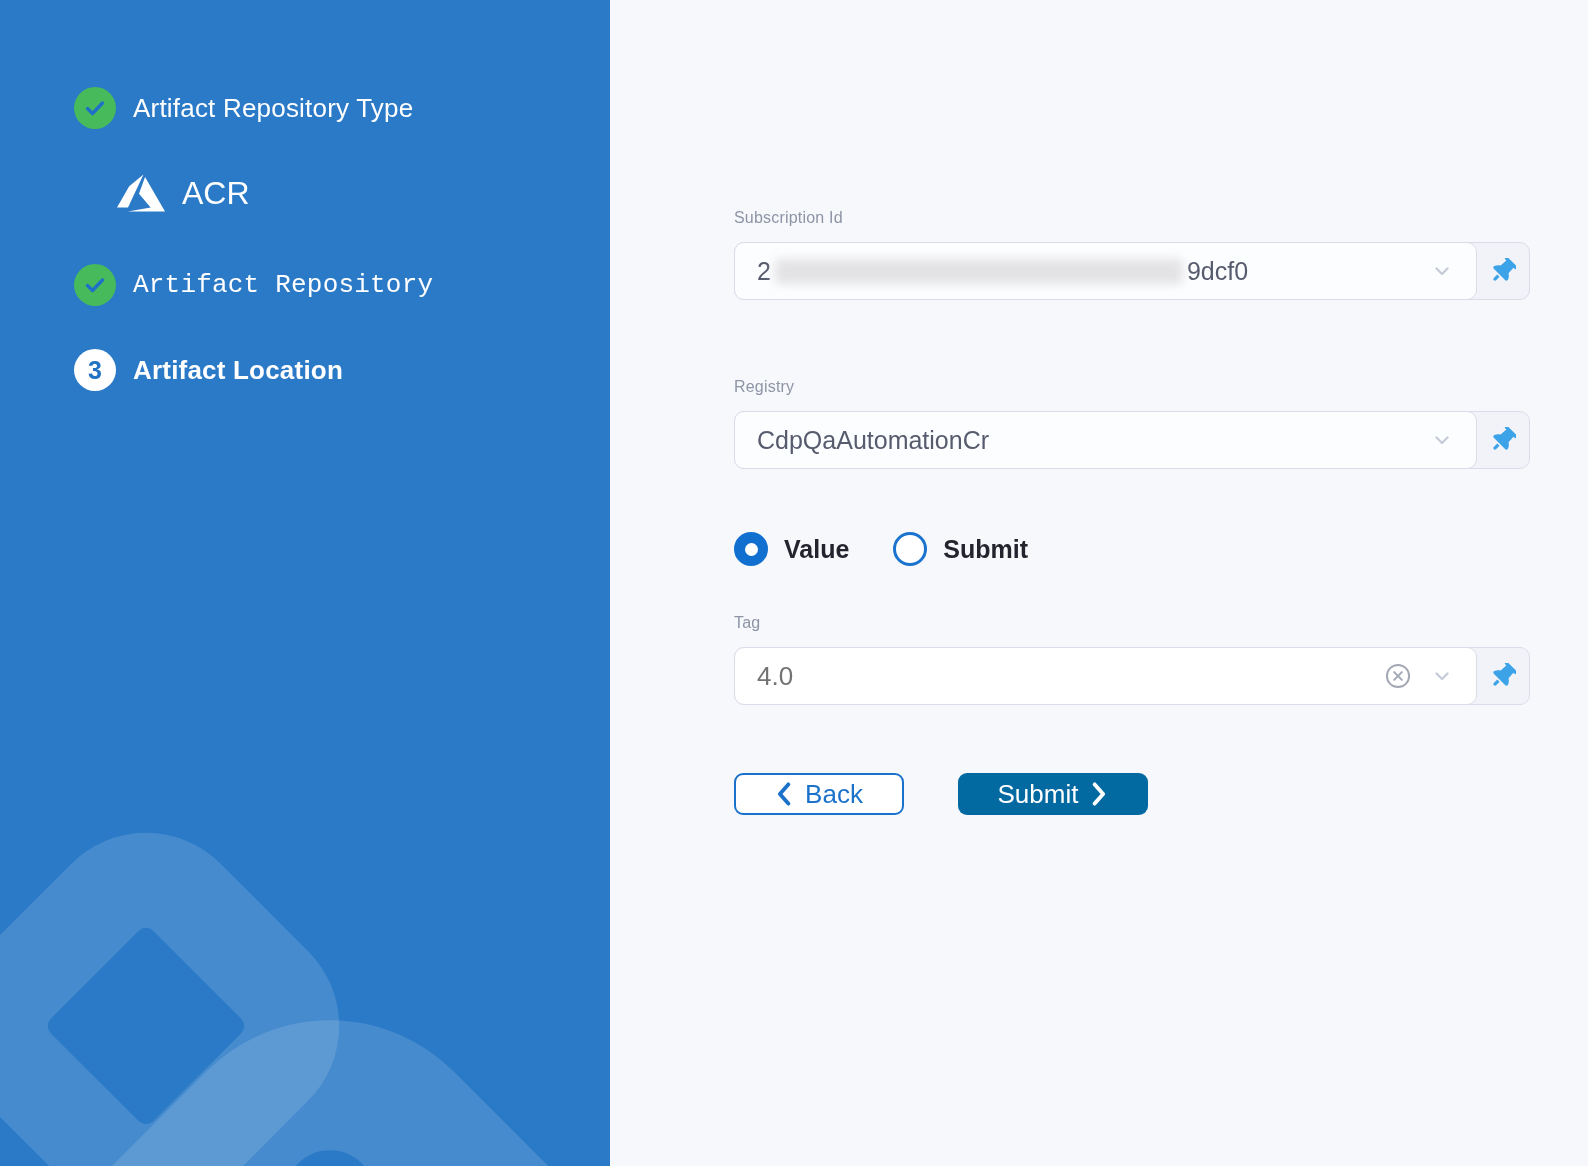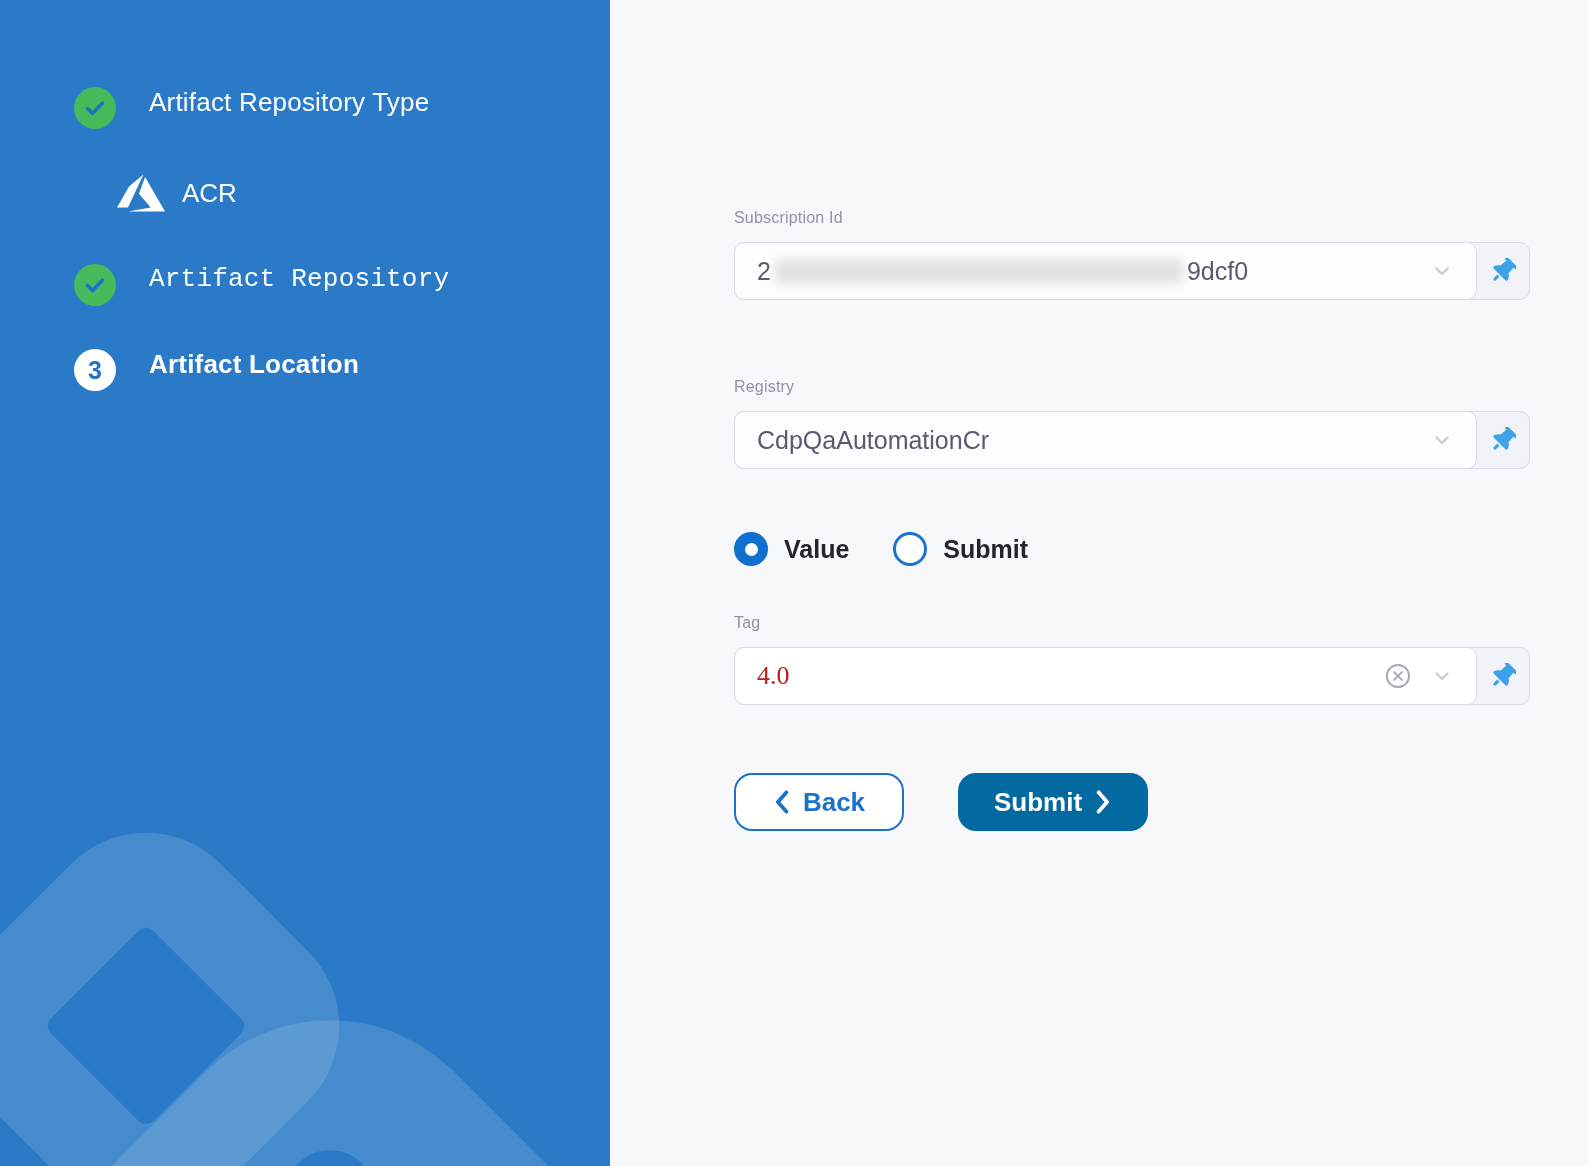--- a/index.html
+++ b/index.html
@@ -14,32 +14,32 @@
   
   .sidebar {
     position: relative;
     width: 610px; height: 1166px;
     background: #2b7ac7;
     flex: 0 0 610px;
     padding: 87px 0 0 74px;
     overflow: hidden;
   }
   .watermark { position: absolute; left: 0; bottom: 0; pointer-events: none; }
-  .step-row { display: flex; position: relative; z-index: 1; gap: 16px; }
+  .step-row { display: flex; align-items: center; position: relative; z-index: 1; }
   .step-circle {
     width: 42px; height: 42px; border-radius: 50%;
     display: flex; align-items: center; justify-content: center;
     flex: 0 0 42px;
   }
   .step-circle.done { background: #47ba5b; }
   .step-circle.active { background: #ffffff; color: #2273c4; font-weight: 700; font-size: 25px; }
   .step-label { color: #ffffff; font-size: 26px; font-weight: 500; margin-left: 17px; letter-spacing: 0.2px; }
   .step-label.bold { font-weight: 700; }
   .substep-row { display: flex; align-items: center; margin: 40px 0 0 40px; position: relative; z-index: 1; }
-  .substep-label { color: #ffffff; font-size: 26px; margin-left: 14px; }
+  .substep-label { color: #ffffff; font-size: 32px; margin-left: 14px; }
   .mt-step2 { margin-top: 47px; font-family: Liberation Mono, monospace; }
   .mt-step3 { margin-top: 43px; }
 
   
   .main {
     flex: 1; background: #f6f8fb;
     padding: 97px 58px 0 124px;
   }
   .page-title {
     font-size: 44px; font-weight: 700; color: #191a23;
@@ -80,22 +80,22 @@
   }
   .clear-btn { margin-right: 18px; }
   .pin-cell {
     flex: 0 0 52px;
     display: flex; align-items: center; justify-content: center;
     background: transparent; border: none; cursor: pointer;
     border-radius: 0 10px 10px 0;
   }
   .tag-input {
     flex: 1; border: none; outline: none; background: transparent;
-    font-family: Liberation Serif, serif;
-    font-size: 26px; color: #b91c1c;
+    font-family: Liberation Sans, sans-serif;
+    font-size: 26px; color: #737373;
   }
 
   
   .radio-row { display: flex; align-items: center; margin: -15px 0 48px 0; }
   .radio-item { display: flex; align-items: center; margin-right: 44px; cursor: pointer; }
   .radio-dot {
     width: 34px; height: 34px; border-radius: 50%;
     border: 3px solid #1a73ce; background: #ffffff;
     display: flex; align-items: center; justify-content: center;
   }
@@ -104,24 +104,24 @@
     content: ""; width: 13px; height: 13px; border-radius: 50%; background: #ffffff;
   }
   .radio-label { font-size: 25px; color: #23242e; margin-left: 16px; font-weight: bold; }
 
   
   .field-group.tag { margin-bottom: 0; }
 
   
   .button-row { display: flex; align-items: center; margin-top: 68px; }
   .btn {
-    height: 58px; border-radius: 18px;
+    height: 42px; border-radius: 9px;
     display: inline-flex; align-items: center; justify-content: center;
     font-family: "Liberation Sans", sans-serif;
-    font-size: 26px; font-weight: 700; cursor: pointer; gap: 13px;
+    font-size: 26px; font-weight: 400; cursor: pointer; gap: 13px;
   }
   .btn-back {
     width: 170px; background: #ffffff; color: #1b72cb;
     border: 2px solid #1b72cb;
   }
   .btn-submit {
     width: 190px; background: #0369a1; color: #ffffff;
     border: none; margin-left: 54px;
   }
   svg { display: block; }

